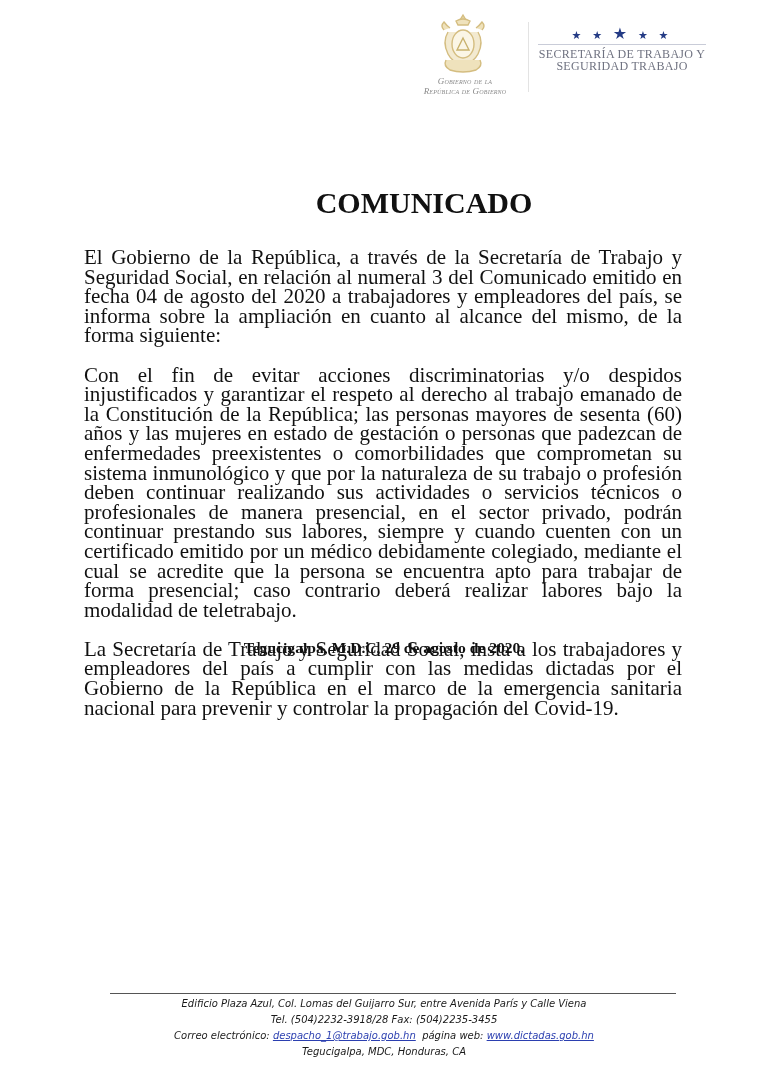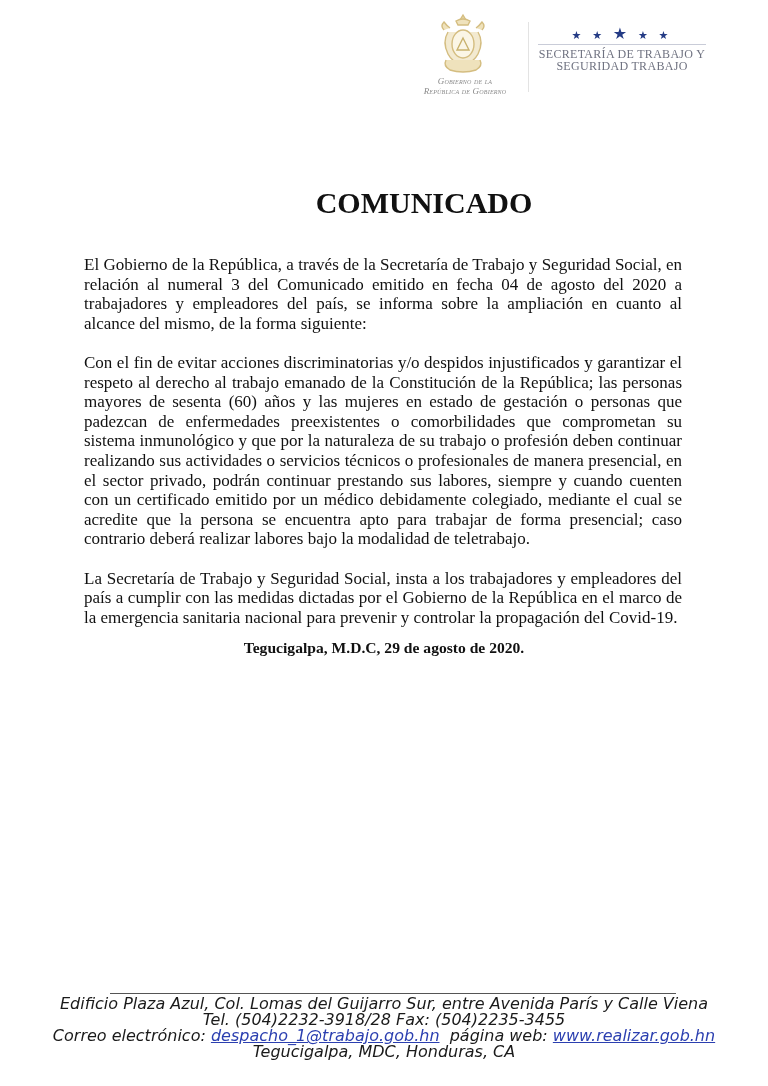--- a/index.html
+++ b/index.html
@@ -109,24 +109,23 @@
       color: #111;
       padding-left: 40px;
     }
 
     
     .body {
       position: absolute;
       left: 84px;
       top: 248px;
       width: 598px;
-      font-size: 17px;
+      font-size: 21px;
       line-height: 19.6px;
       text-align: justify;
-      margin-top: 7px;
     }
     .body p {
       margin: 0 0 19.6px 0;
     }
     .dateline {
       position: absolute;
       top: 624px;
       left: 0;
       width: 768px;
       text-align: center;
@@ -145,21 +144,21 @@
       background: #555;
     }
     .footer {
       position: absolute;
       left: 0;
       top: 996px;
       width: 768px;
       text-align: center;
       font-family: "DejaVu Sans", "Liberation Sans", sans-serif;
       font-style: italic;
-      font-size: 16px;
+      font-size: 10px;
       line-height: 16px;
       color: #1a1a1a;
     }
     .footer a {
       color: #2b3fb0;
       text-decoration: underline;
     }
   </style>
 </head>
 <body>
@@ -212,18 +211,18 @@
     <p>La Secretaría de Trabajo y Seguridad Social, insta a los trabajadores y empleadores del país a cumplir con las medidas dictadas por el Gobierno de la República en el marco de la emergencia sanitaria nacional para prevenir y controlar la propagación del Covid-19.</p>
   </div>
 
   <div class="dateline">Tegucigalpa, M.D.C, 29 de agosto de 2020.</div>
 
   <div class="footer-rule"></div>
   <div class="footer">
     <div>Edificio Plaza Azul, Col. Lomas del Guijarro Sur, entre Avenida París y Calle Viena</div>
     <div>Tel. (504)2232-3918/28   Fax: (504)2235-3455</div>
     <div>
-      <span>Correo electrónico: </span><a>despacho_1@trabajo.gob.hn</a><span style="white-space:pre">  página web: </span><a>www.realizar.gob.hn</a>
+      <span>Correo electrónico: </span><a>despacho_1@trabajo.gob.hn</a><span style="white-space:pre">  página web: </span><a>www.dictadas.gob.hn</a>
     </div>
     <div>Tegucigalpa, MDC, Honduras, CA</div>
   </div>
 
 </div>
 
 </body></html>

